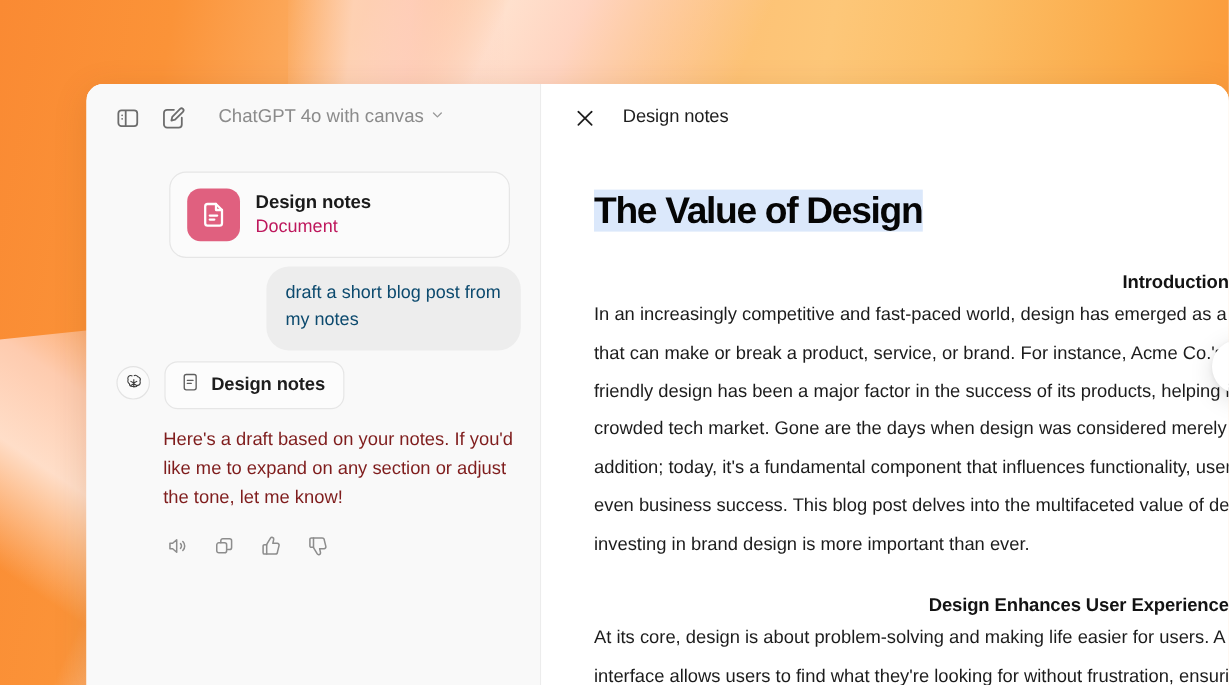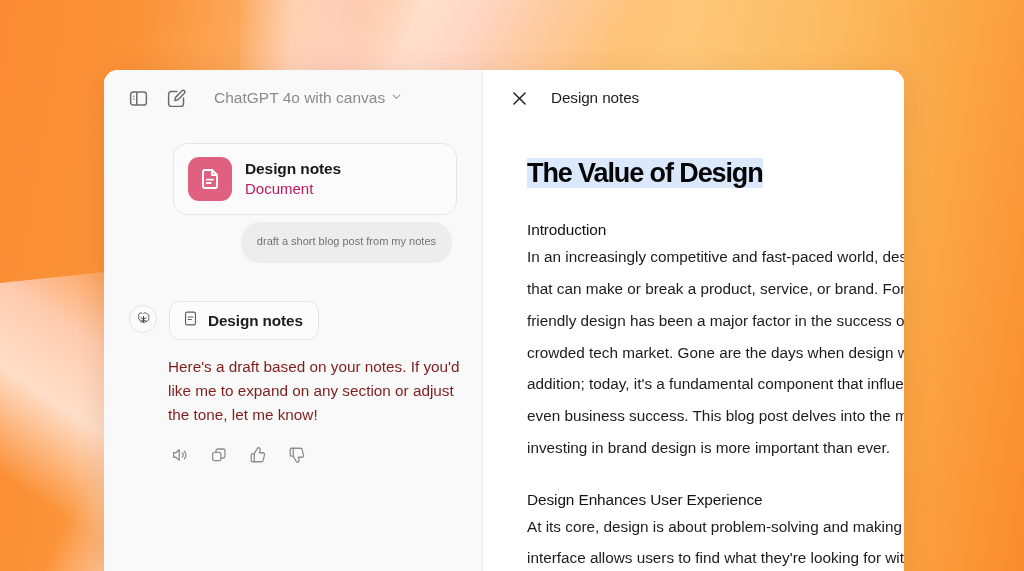--- a/index.html
+++ b/index.html
@@ -50,27 +50,26 @@
         rgba(255,255,255,0) 0%,
         rgba(255,221,205,0.75) 30%,
         rgba(255,208,192,0.85) 55%,
         rgba(255,255,255,0) 100%);
   }
 
   
   #app-window {
     position: absolute;
     left: 72px; top: 70px;
-    width: 800px; height: 501px;
+    width: 952px; height: 501px;
     border-radius: 14px 14px 0 0;
     overflow: hidden;
     display: flex;
     background: #ffffff;
     box-shadow: 0 6px 28px rgba(120,60,10,0.14);
-    margin-left: 32px;
   }
 
   
   #chat-panel {
     width: 379px;
     height: 100%;
     background: #f9f9f9;
     border-right: 1px solid #ececec;
     position: relative;
     flex: 0 0 379px;
@@ -124,27 +123,27 @@
     font-size: 15.5px; font-weight: bold; color: #1a1a1a;
     letter-spacing: -0.1px; line-height: 1.3;
   }
   .doc-card-sub {
     font-size: 15px; color: #be185d; line-height: 1.35;
   }
 
   
   #user-message {
     position: absolute;
-    right: 30px; top: 152px;
+    right: 16px; top: 152px;
     max-width: 212px;
     background: #ededed;
     border-radius: 19px;
     padding: 11px 16px 13px 16px;
-    font-size: 11px;
-    color: #737373;
+    font-size: 15px;
+    color: #0c4a6e;
     line-height: 1.52;
   }
 
   
   #assistant-avatar {
     position: absolute; left: 25px; top: 235px;
     width: 28px; height: 28px;
     border-radius: 50%;
     border: 1px solid #e3e3e3;
     background: #fbfbfb;
@@ -199,36 +198,37 @@
     letter-spacing: -0.1px;
   }
   #canvas-body {
     position: absolute;
     left: 44px; top: 84px;
     right: 0; bottom: 0;
     font-size: 15.3px;
     color: #1c1c1c;
   }
   #doc-title {
-    font-size: 27px;
+    font-size: 31px;
     font-weight: bold;
     letter-spacing: -1.1px;
     color: #050505;
     background: #dbe8fb;
     display: inline;
     line-height: 1.42;
     box-decoration-break: clone;
     -webkit-box-decoration-break: clone;
   }
   .doc-h2 {
     font-size: 15.4px;
-    font-weight: normal;
+    font-weight: bold;
     color: #131313;
     letter-spacing: -0.1px;
     margin-top: 29px;
+    text-align: right;
   }
   .doc-p {
     font-size: 15.3px;
     color: #1c1c1c;
     line-height: 1.75;
     margin-top: 5px;
     white-space: nowrap;
   }
 
   

